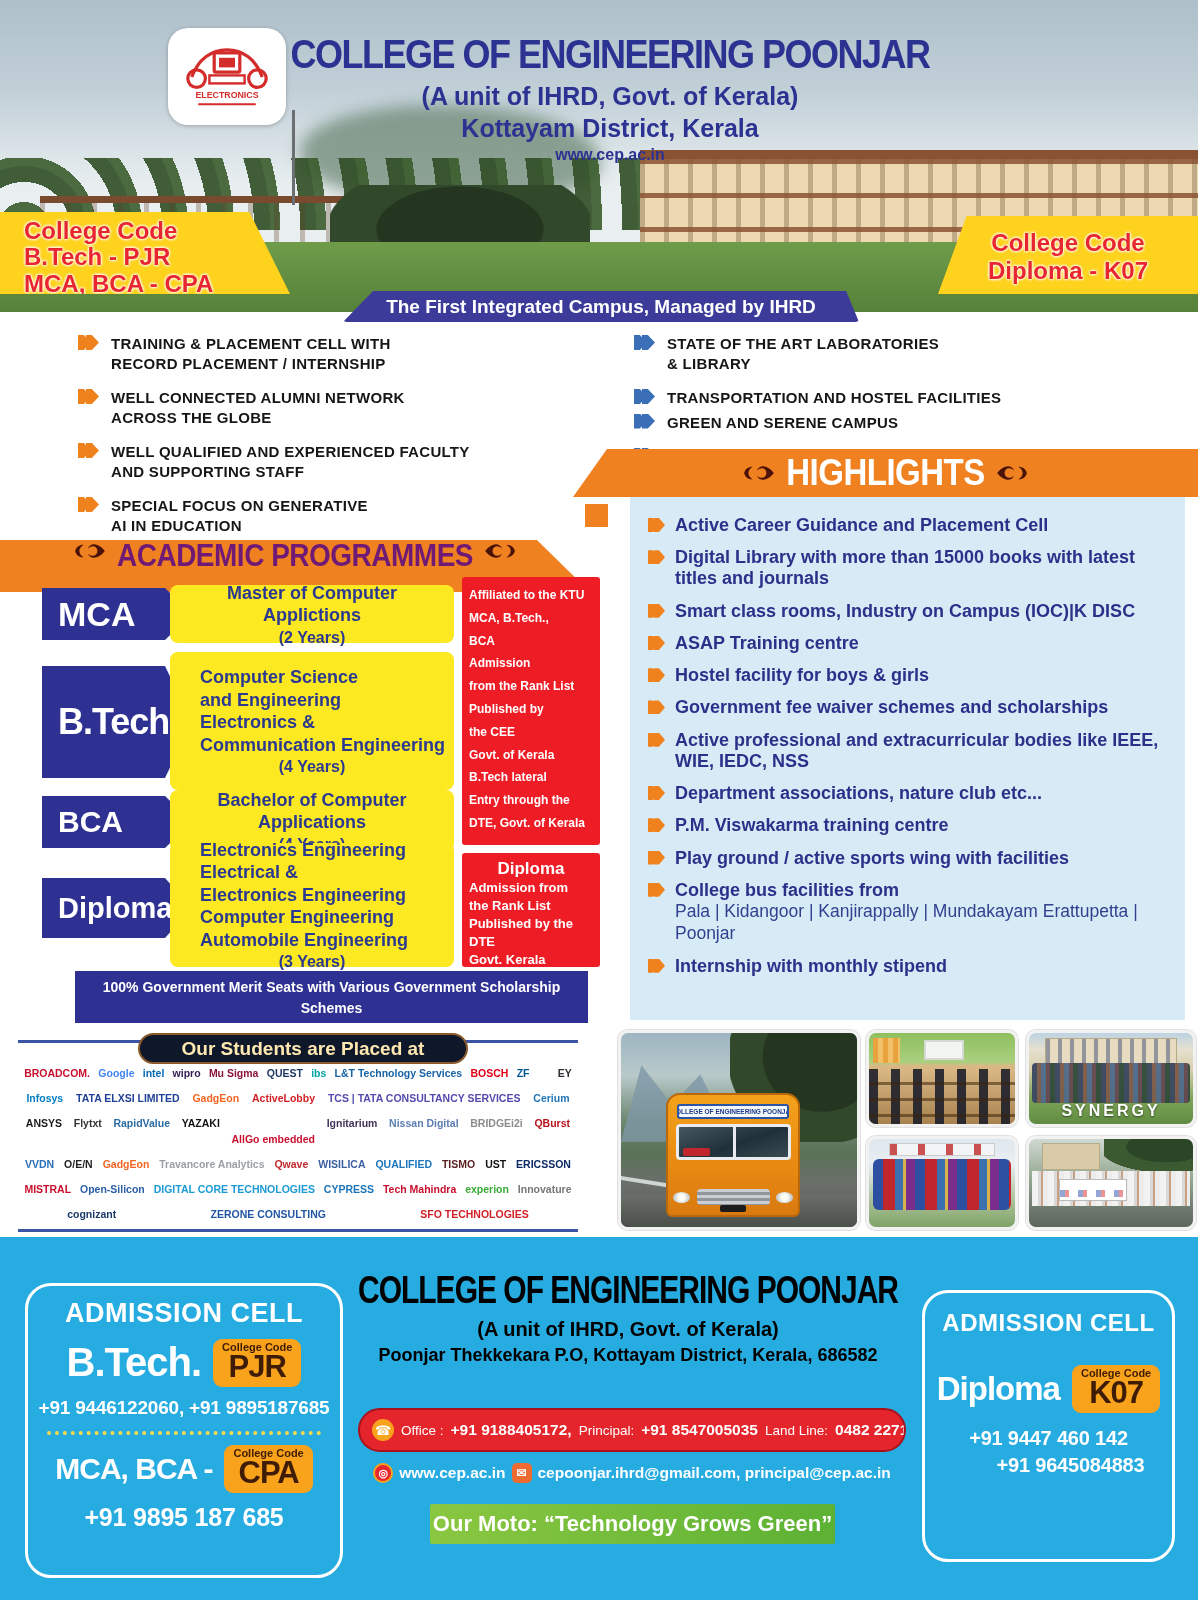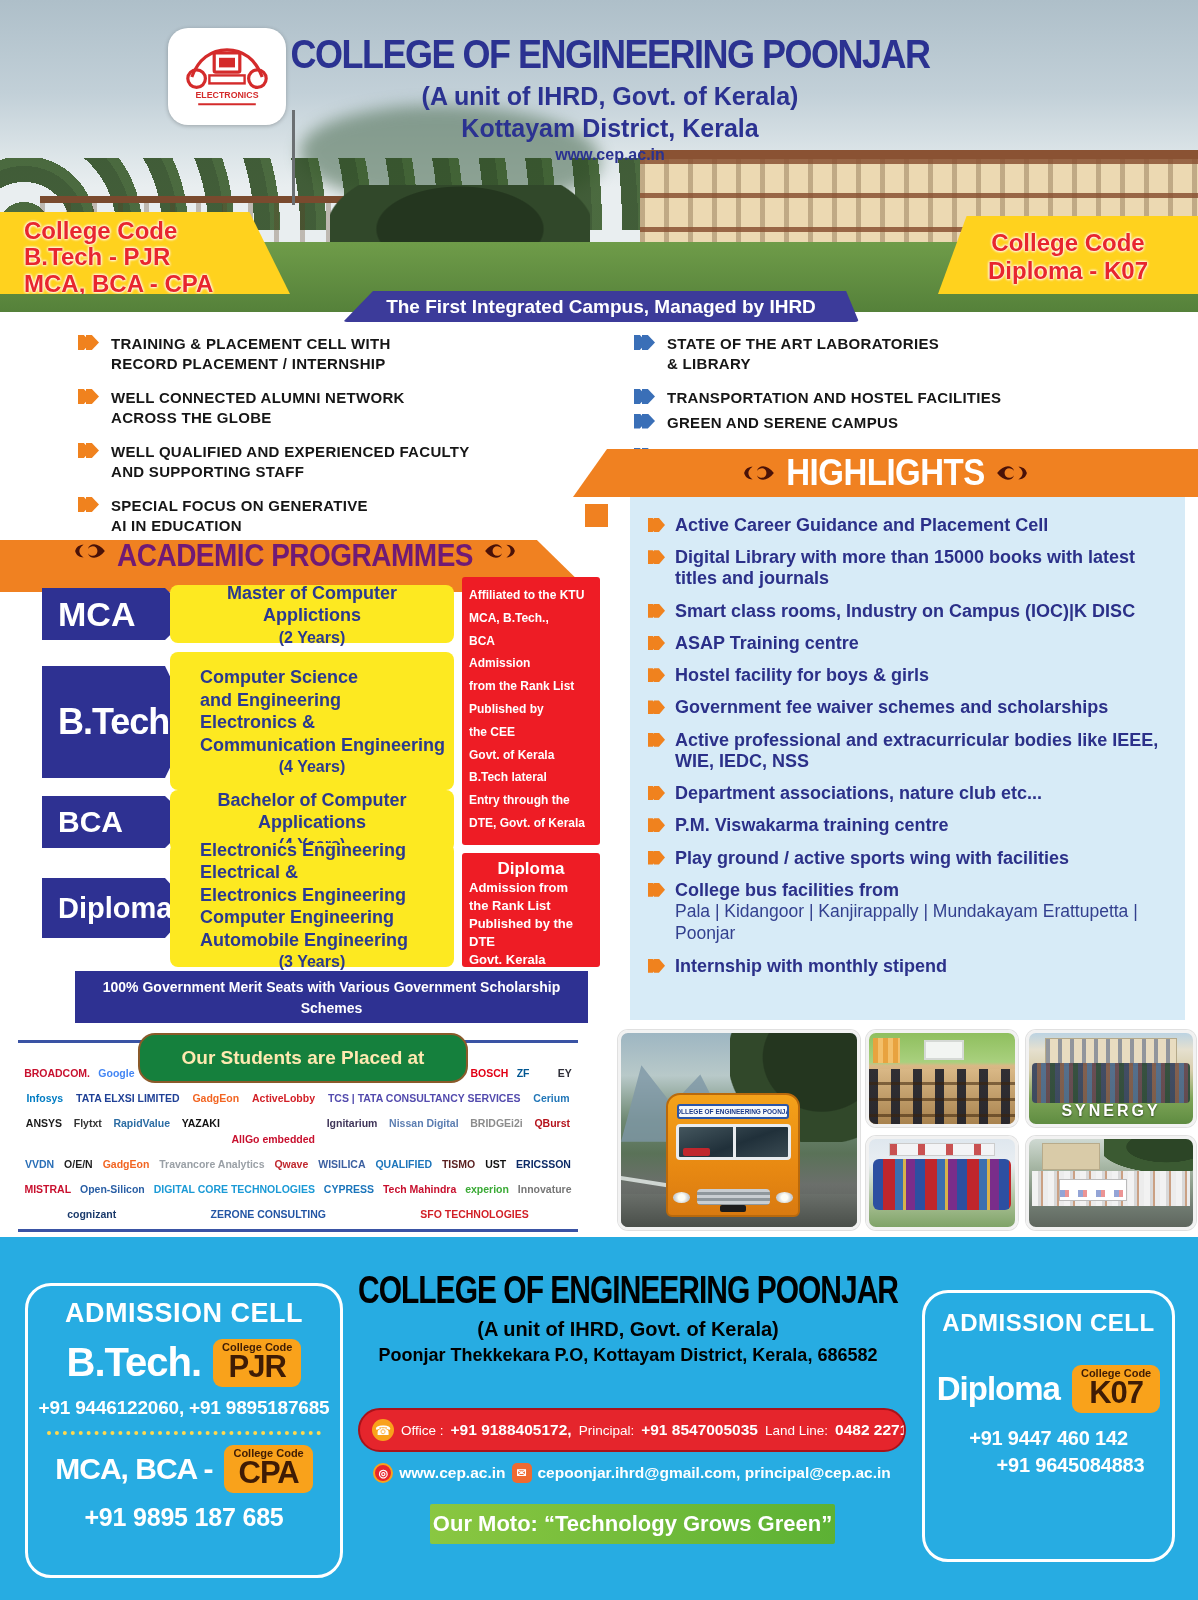--- a/index.html
+++ b/index.html
@@ -99,21 +99,21 @@
   #red1{top:577px;height:268px;font-size:12px;font-weight:bold;line-height:1.9;white-space:pre-line;}
   #red2{top:853px;height:114px;}
   #red2 .rb-title{font-size:17px;font-weight:bold;text-align:center;line-height:1;}
   #red2 .rb-body{font-size:13px;font-weight:bold;line-height:1.38;white-space:pre-line;margin-top:2px;}
   #sch-bar{left:75px;top:971px;width:513px;height:52px;background:#2e3192;color:#fff;text-align:center;
      font-size:14px;font-weight:bold;line-height:1.5;white-space:pre-line;padding-top:6px;}
 
   
   #placed{left:18px;top:1040px;width:560px;height:192px;background:#fff;
      border-top:3px solid #3a53a4;border-bottom:3px solid #3a53a4;}
-  #placed-pill{left:138px;top:1033px;width:330px;height:50px;background:#15803d;border:2px solid #8a5a2a;border-radius:17px;
+  #placed-pill{left:138px;top:1033px;width:330px;height:31px;background:#0f172a;border:2px solid #8a5a2a;border-radius:17px;
      color:#ffe9b0;font-size:19px;font-weight:bold;display:flex;align-items:center;justify-content:center;}
   #chips{left:24px;top:1062px;width:548px;height:164px;display:flex;flex-wrap:wrap;align-content:space-around;
      justify-content:space-around;column-gap:8px;row-gap:2px;overflow:hidden;}
   .chip{font-size:10.5px;font-weight:bold;white-space:nowrap;line-height:1.5;}
 
   
   .photo{border:3px solid #f2f2f2;border-radius:10px;overflow:hidden;box-shadow:0 0 0 1px rgba(0,0,0,.12);}
   #p-bus{left:618px;top:1030px;width:242px;height:200px;
      background:linear-gradient(180deg,#9eb6c2 0%,#b8c9c9 22%,#6e8872 45%,#5a7258 62%,#6b6f6b 78%,#565a56 100%);}
   .bus-mtn{left:0;top:8%;width:48%;height:48%;background:#7e97a6;opacity:.8;

